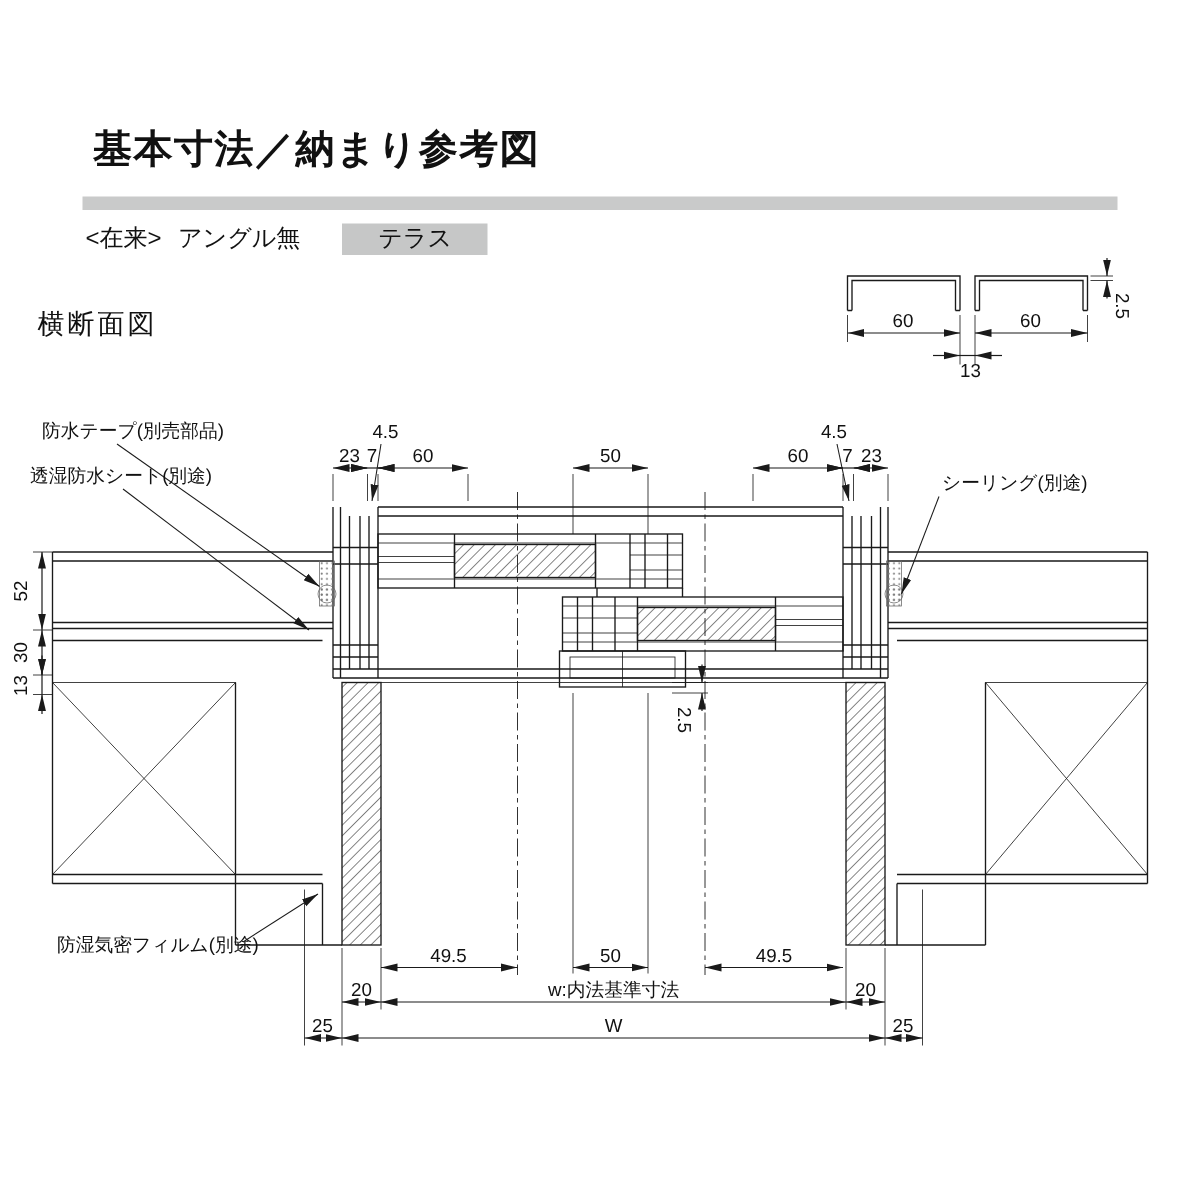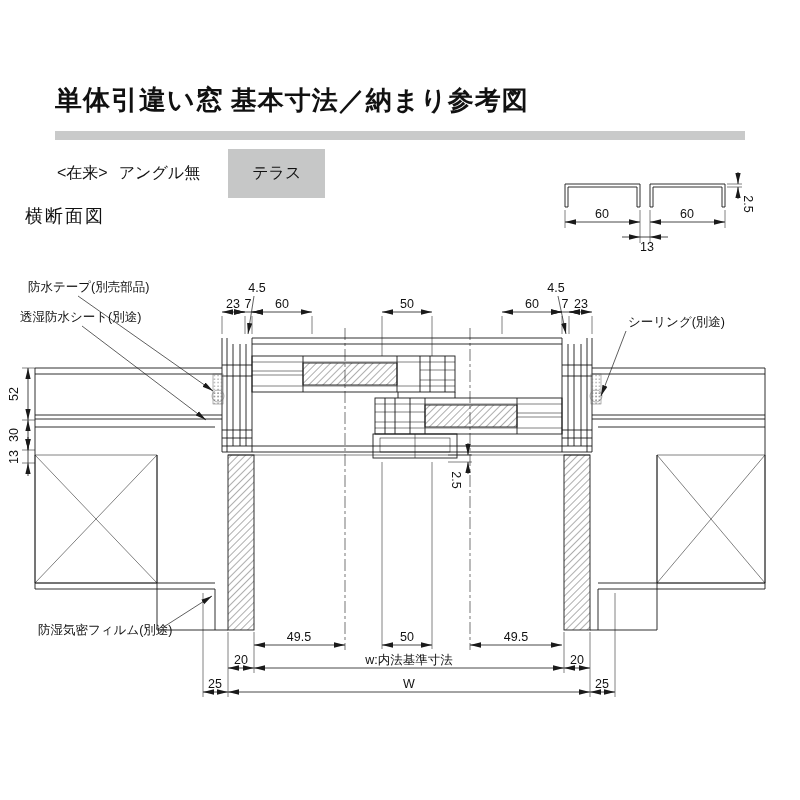--- a/index.html
+++ b/index.html
@@ -4,41 +4,40 @@
 <style>
   html,body{margin:0;padding:0;background:#fff;}
   .page{position:relative;width:800px;height:800px;background:#fff;overflow:hidden;
         font-family:"Liberation Sans",sans-serif;color:#111;}
   .title-row{position:absolute;left:55px;top:82px;display:flex;align-items:baseline;white-space:nowrap;}
   .t-main{font-size:27px;font-weight:bold;letter-spacing:1px;}
   .t-sub{font-size:26px;font-weight:bold;margin-left:7px;letter-spacing:1px;}
   .rule-bar{position:absolute;left:55px;top:131px;width:690px;height:9px;background:#c9caca;}
   .spec-row{position:absolute;left:57px;top:149px;display:flex;align-items:baseline;font-size:16px;white-space:nowrap;}
   .spec-angle{margin-left:11px;}
-  .spec-type{margin-left:28px;background:#c6c7c7;padding:14px 24px;}
+  .spec-type{margin-left:28px;background:#c6c7c7;padding:0 24px;}
   .section-label{position:absolute;left:25px;top:204px;font-size:18px;letter-spacing:2px;}
   svg.draw{position:absolute;left:0;top:0;}
   .ln{stroke:#1a1a1a;stroke-width:0.9;fill:none;}
   .thin{stroke:#1a1a1a;stroke-width:0.55;fill:none;}
   .dim{stroke:#1a1a1a;stroke-width:0.8;fill:none;}
   .ext{stroke:#1a1a1a;stroke-width:0.55;fill:none;}
   .cl{stroke:#1a1a1a;stroke-width:0.6;fill:none;stroke-dasharray:12 3 3 3;}
   .lead{stroke:#1a1a1a;stroke-width:0.7;fill:none;}
   text.d{font:12.5px "Liberation Sans",sans-serif;fill:#111;text-anchor:middle;}
   text.a{font:12.5px "Liberation Sans",sans-serif;fill:#111;text-anchor:start;}
   .hrect{fill:url(#hatch);stroke:#1a1a1a;stroke-width:0.9;}
   .drect{fill:url(#dots);stroke:#666;stroke-width:0.5;}
 </style>
 </head>
 <body>
 
 <div class="page">
 
   <div class="title-row">
-    <span class="t-main">単体引違い窓</span>
     <span class="t-sub">基本寸法／納まり参考図</span>
   </div>
   <div class="rule-bar"></div>
 
   <div class="spec-row">
     <span>&lt;在来&gt;</span>
     <span class="spec-angle">アングル無</span>
     <span class="spec-type">テラス</span>
   </div>
 

